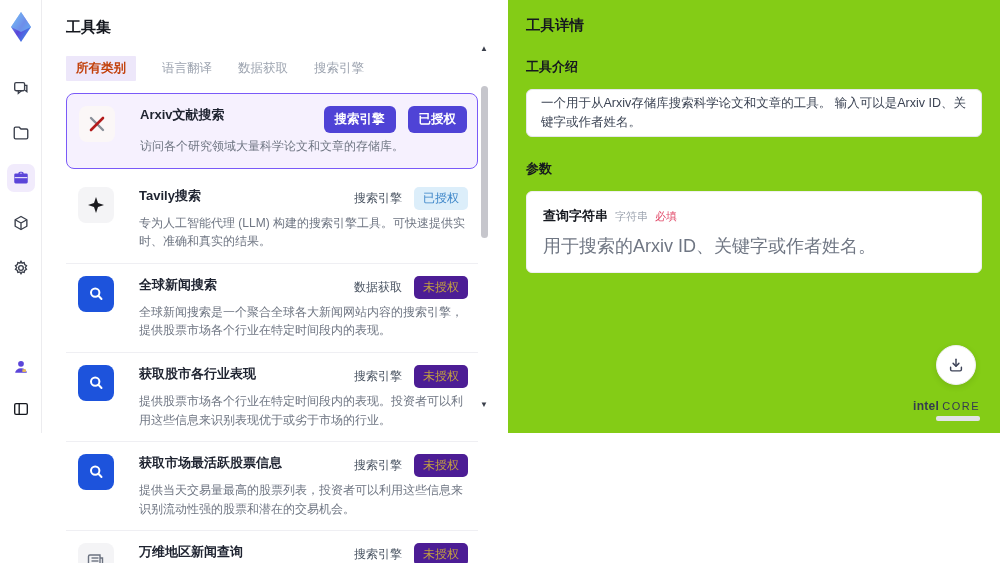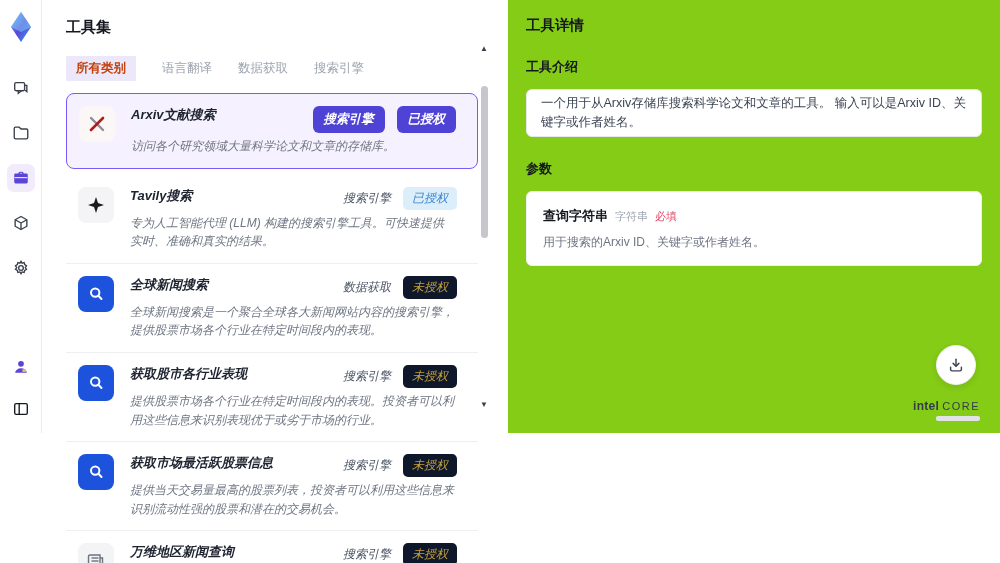--- a/index.html
+++ b/index.html
@@ -20,38 +20,38 @@
   .rail-bottom { display:flex; flex-direction:column; gap:14px; align-items:center; }
 
   
   .main { width:458px; flex:none; background:#fff; padding:18px 0 0 24px; position:relative; }
   .main-title { font-size:15px; font-weight:bold; color:#15181F; }
   .tabs { display:flex; gap:26px; align-items:center; margin-top:19px; font-size:12.5px; color:#9CA3AF; }
   .tab { cursor:pointer; white-space:nowrap; }
   .tab.active { background:#EDE7FA; color:#c2410c; padding:4px 10px; border-radius:1px; font-weight:bold;text-align:center; }
 
   .list { margin-top:12px; width:412px; }
-  .card { display:flex; gap:16px; padding:12px 21px 12px 12px; border-bottom:1px solid #EFEFF3;
-    background:#fff; cursor:pointer;font-style:italic; }
+  .card { display:flex; gap:25px; padding:12px 10px 12px 12px; border-bottom:1px solid #EFEFF3;
+    background:#fff; cursor:pointer; }
   .card.selected { border:1.5px solid #7A5AF8; background:#F6F1FE; border-radius:8px;
     margin-bottom:6px; }
   .icon-box { width:36px; height:36px; border-radius:8px; flex:none; display:flex;
     align-items:center; justify-content:center; }
   .icon-box.white { background:#FBF7F7; }
   .icon-box.light { background:#F4F4F6; }
   .icon-box.blue  { background:#1D53DC; }
   .card-body { flex:1; min-width:0; }
   .card-head { display:flex; justify-content:space-between; align-items:flex-start; gap:8px; }
   .card-title { font-size:13px; font-weight:bold; color:#1E2330; line-height:1.3; padding-top:1px; }
   .card-desc { font-size:12px; color:#6F7683; line-height:1.55; margin-top:4px; padding-right:2px; }
   .tags { display:flex; gap:12px; align-items:center; flex:none; }
   .tag-text { font-size:12px; color:#4B5563; white-space:nowrap; }
   .badge { font-size:12px; padding:3px 9px; border-radius:5px; white-space:nowrap; }
   .badge.blue { background:#DCEEFA; color:#3C85C8; }
-  .badge.yellow { background:#0f172a; color:#C2A040; }
+  .badge.yellow { background:#4c1d95; color:#C2A040; }
   .badge.solid { background:#4F43D6; color:#fff; padding:5px 11px; border-radius:6px;
     font-size:12.5px; font-weight:bold; }
 
   
   .sb-track { position:absolute; right:12px; top:54px; bottom:36px; width:7px; }
   .sb-thumb { position:absolute; top:32px; left:0; width:7px; height:152px;
     background:#C6C6CC; border-radius:4px; cursor:pointer; }
   .sb-arrow { position:absolute; left:-1px; font-size:8px; color:#3A3F4B; cursor:pointer; }
   .sb-arrow.up { top:-10px; } .sb-arrow.down { bottom:-12px; }
 
@@ -60,21 +60,21 @@
   .details { flex:1; background:#84cc16; padding:16px 18px; position:relative; }
   .d-title { font-size:14.5px; font-weight:bold; color:#15181F; }
   .d-sub { font-size:13px; font-weight:bold; color:#15181F; margin-top:23px; }
   .intro-box { background:#fff; border:1px solid #E5E7EB; border-radius:6px; padding:4px 14px;
     font-size:12.5px; color:#3C4454; margin-top:13px; line-height:1.5; }
   .param-box { background:#fff; border:1px solid #EFEFF2; border-radius:6px; padding:14px 16px;
     margin-top:13px; }
   .param-name { font-size:13px; font-weight:bold; color:#15181F; }
   .param-type { font-size:11px; color:#9CA3AF; margin-left:7px; }
   .param-req { font-size:11px; color:#E14B6A; margin-left:7px; }
-  .param-desc { font-size:12px; color:#6F7683; margin-top:9px; }
+  .param-desc { font-size:18px; color:#6F7683; margin-top:9px; }
 
   .download-btn { position:absolute; right:24px; bottom:48px; width:40px; height:40px;
     border-radius:50%; background:#fff; border:1px solid #EFEFF2;
     box-shadow:0 2px 6px rgba(0,0,0,.10); display:flex; align-items:center; justify-content:center;
     cursor:pointer; }
   .intel { position:absolute; right:20px; bottom:12px; text-align:center; color:#343B4F;
     line-height:1.1; }
   .intel .t1 { font-size:12px;padding-left:31px; }
   .intel .t1 b { font-weight:bold; letter-spacing:.3px; }
   .intel .t1 .core { font-size:11px; letter-spacing:1.5px; margin-left:3px; }

